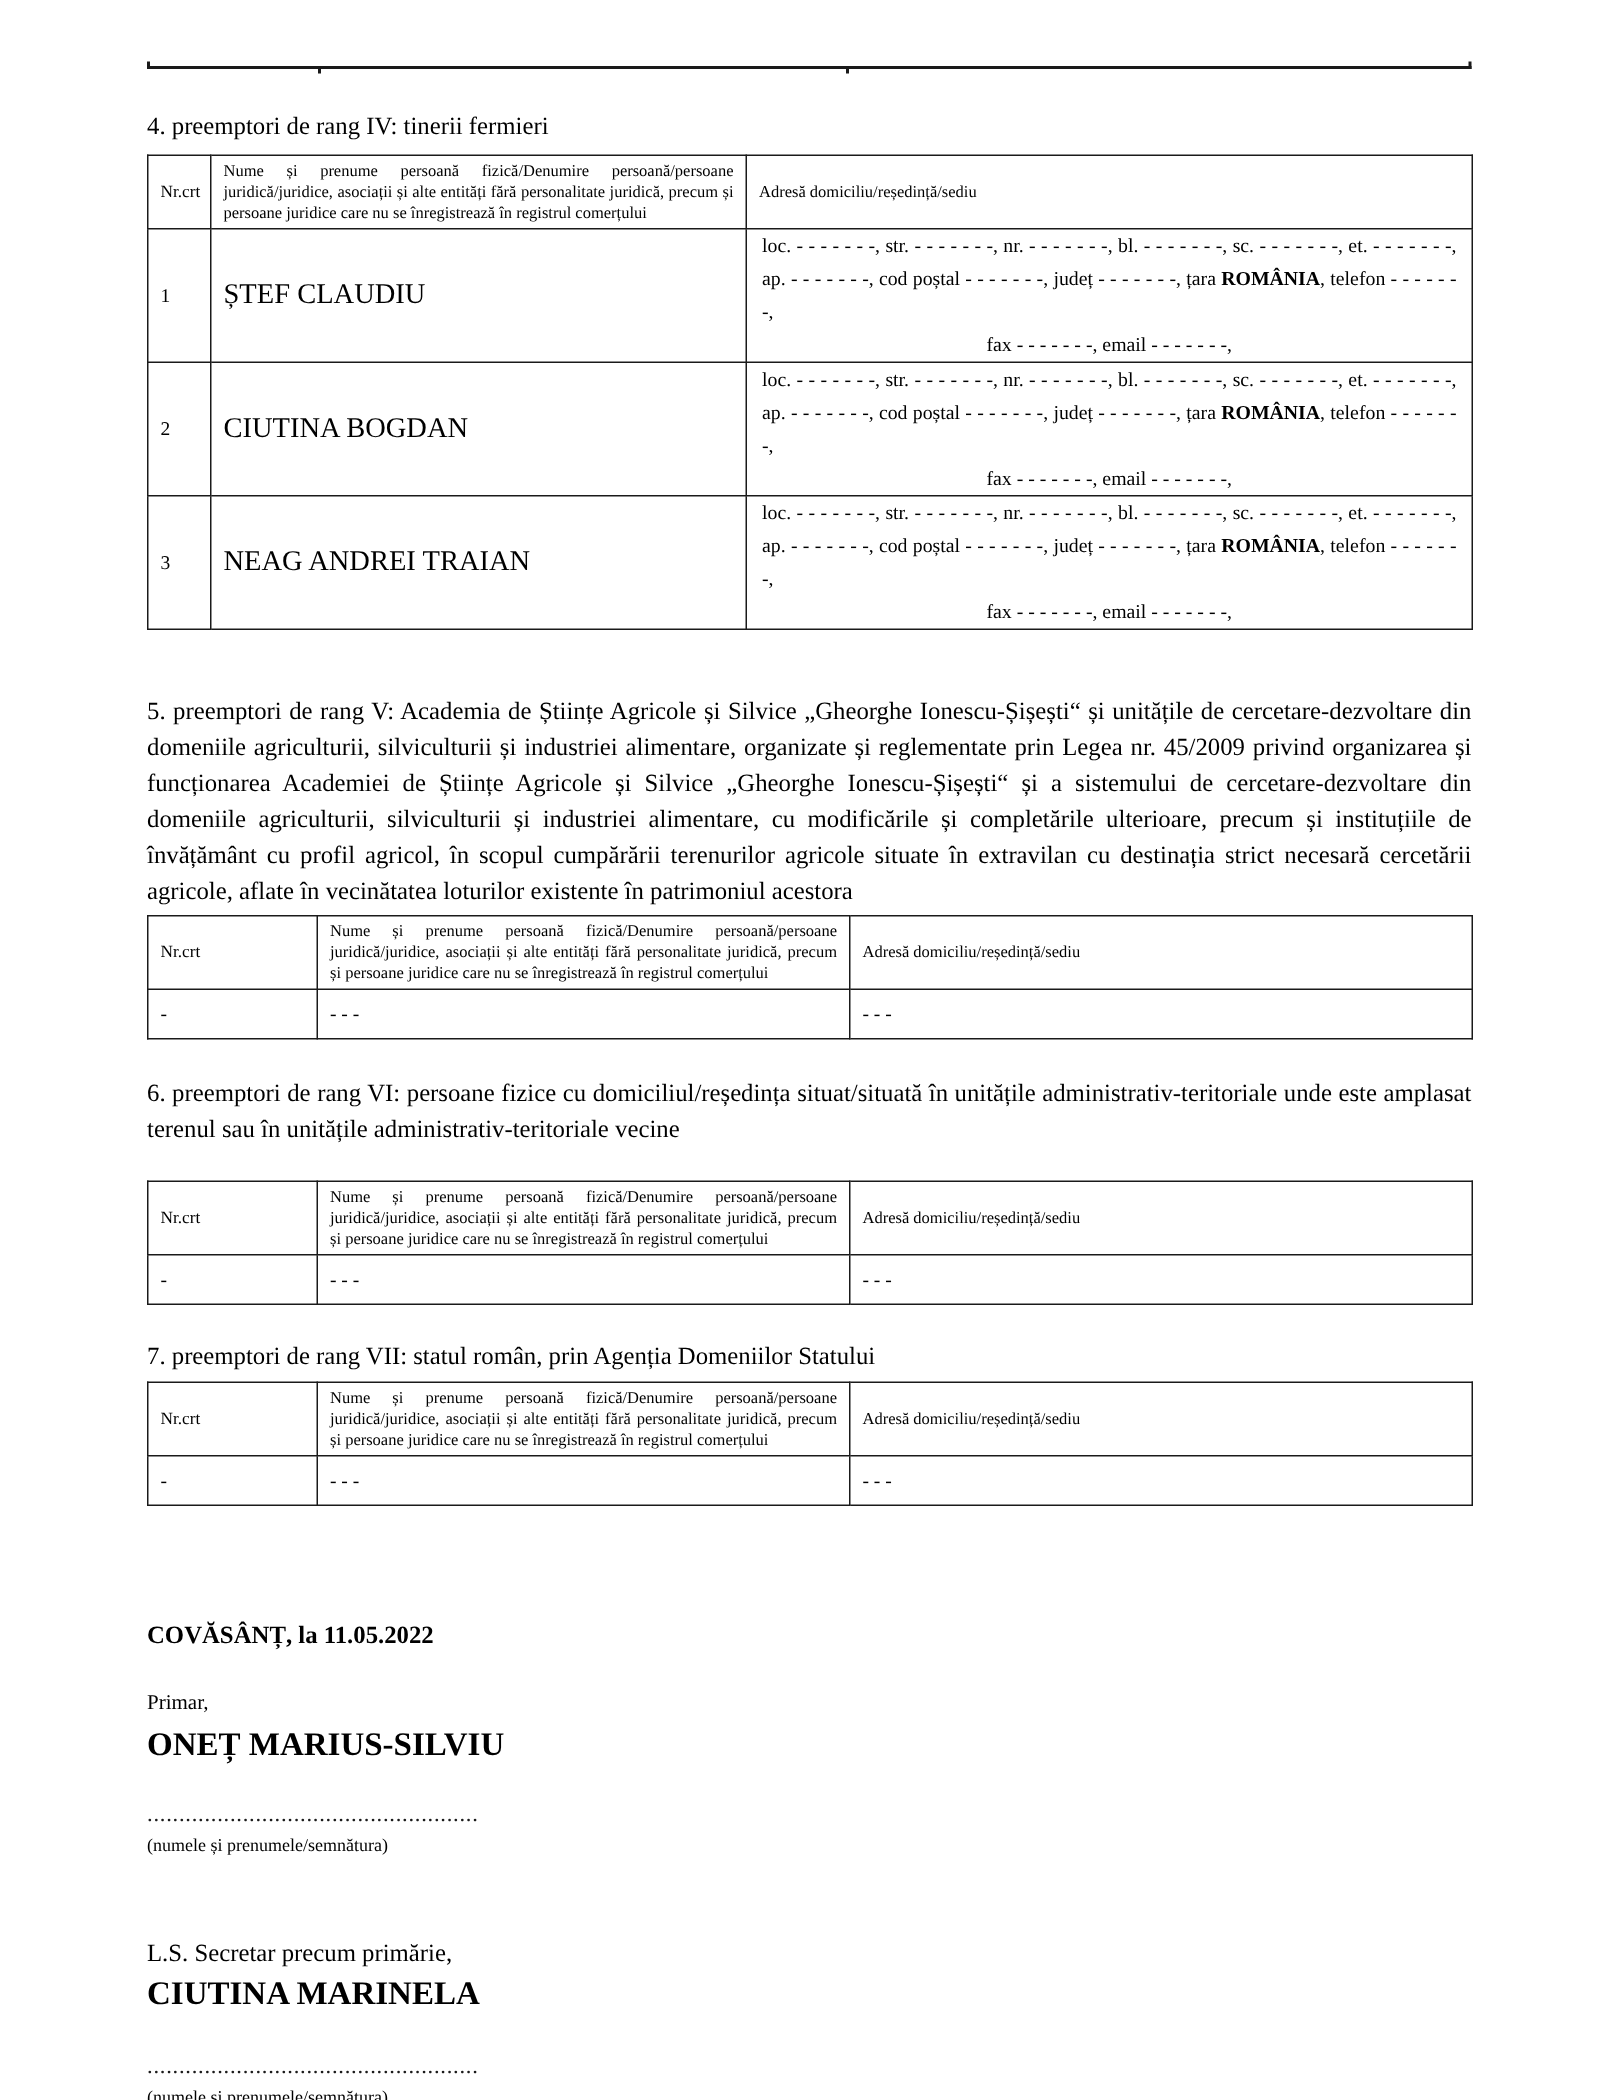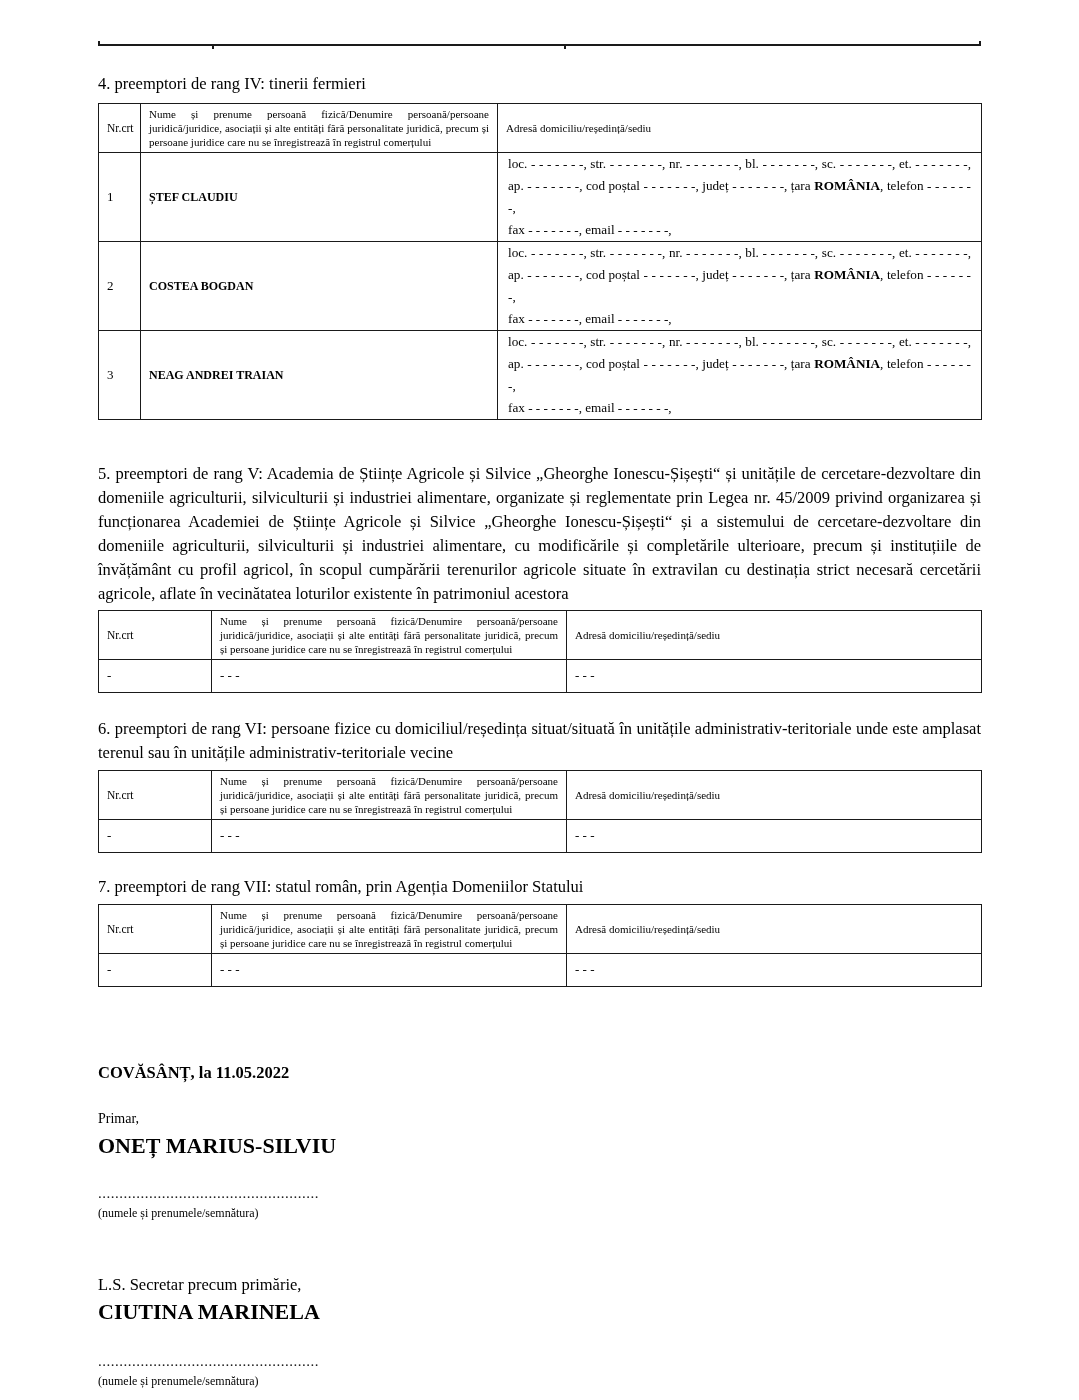--- a/index.html
+++ b/index.html
@@ -34,21 +34,21 @@
   .cap.up   { bottom: 0; }
   .cap.down { top: 0; }
 
   .h {
     font-size: 16.5px;
     line-height: 24px;
     text-align: justify;
   }
   .h4 { margin: 26px 0 7px 0; }
   .h5 { margin: 42px 0 4px 0; }
-  .h6 { margin: 24px 0 5px 0; }
+  .h6 { margin: 24px 0 22px 0; }
   .h7 { margin: 22px 0 5px 0; }
 
   table {
     width: 883px;
     border-collapse: collapse;
     table-layout: fixed;
   }
   th, td {
     border: 1.6px solid #1a1a1a;
     vertical-align: middle;
@@ -61,23 +61,23 @@
     line-height: 14px;
   }
   th.just { text-align: justify; }
   .nrcrt { font-size: 11.5px; }
 
   
   .t1 col.c1 { width: 42px; }
   .t1 col.c2 { width: 357px; }
   .t1 col.c3 { width: 484px; }
   .t1 td.num  { font-size: 13px; }
-  .t1 td.name { font-size: 12px; font-weight: bold; }
+  .t1 td.name { font-size: 19px; font-weight: normal; }
   .t1 td.addr { font-size: 13.2px; padding: 0 10px; }
-  .addr-line { line-height: 22px; white-space: nowrap; }
+  .addr-line { line-height: 22px; white-space: nowrap; text-align: center; }
   .addr-line.j { white-space: normal; text-align: justify; text-align-last: justify; }
   .b { font-weight: bold; }
 
   
   .te col.c1 { width: 113px; }
   .te col.c2 { width: 355px; }
   .te col.c3 { width: 415px; }
   .te td.dash { font-size: 13px; height: 33px; vertical-align: middle; }
 
   
@@ -119,21 +119,21 @@
       <td class="num">1</td>
       <td class="name">ȘTEF CLAUDIU</td>
       <td class="addr">
         <div class="addr-line j">loc. - - - - - - -, str. - - - - - - -, nr. - - - - - - -, bl. - - - - - - -, sc. - - - - - - -, et. - - - - - - -,</div>
         <div class="addr-line j"><span>ap. - - - - - - -, cod poștal - - - - - - -, județ - - - - - - -, țara </span><span class="b">ROMÂNIA</span><span>, telefon - - - - - - -,</span></div>
         <div class="addr-line">fax - - - - - - -, email - - - - - - -,</div>
       </td>
     </tr>
     <tr>
       <td class="num">2</td>
-      <td class="name">COSTEA BOGDAN</td>
+      <td class="name">CIUTINA BOGDAN</td>
       <td class="addr">
         <div class="addr-line j">loc. - - - - - - -, str. - - - - - - -, nr. - - - - - - -, bl. - - - - - - -, sc. - - - - - - -, et. - - - - - - -,</div>
         <div class="addr-line j"><span>ap. - - - - - - -, cod poștal - - - - - - -, județ - - - - - - -, țara </span><span class="b">ROMÂNIA</span><span>, telefon - - - - - - -,</span></div>
         <div class="addr-line">fax - - - - - - -, email - - - - - - -,</div>
       </td>
     </tr>
     <tr>
       <td class="num">3</td>
       <td class="name">NEAG ANDREI TRAIAN</td>
       <td class="addr">

